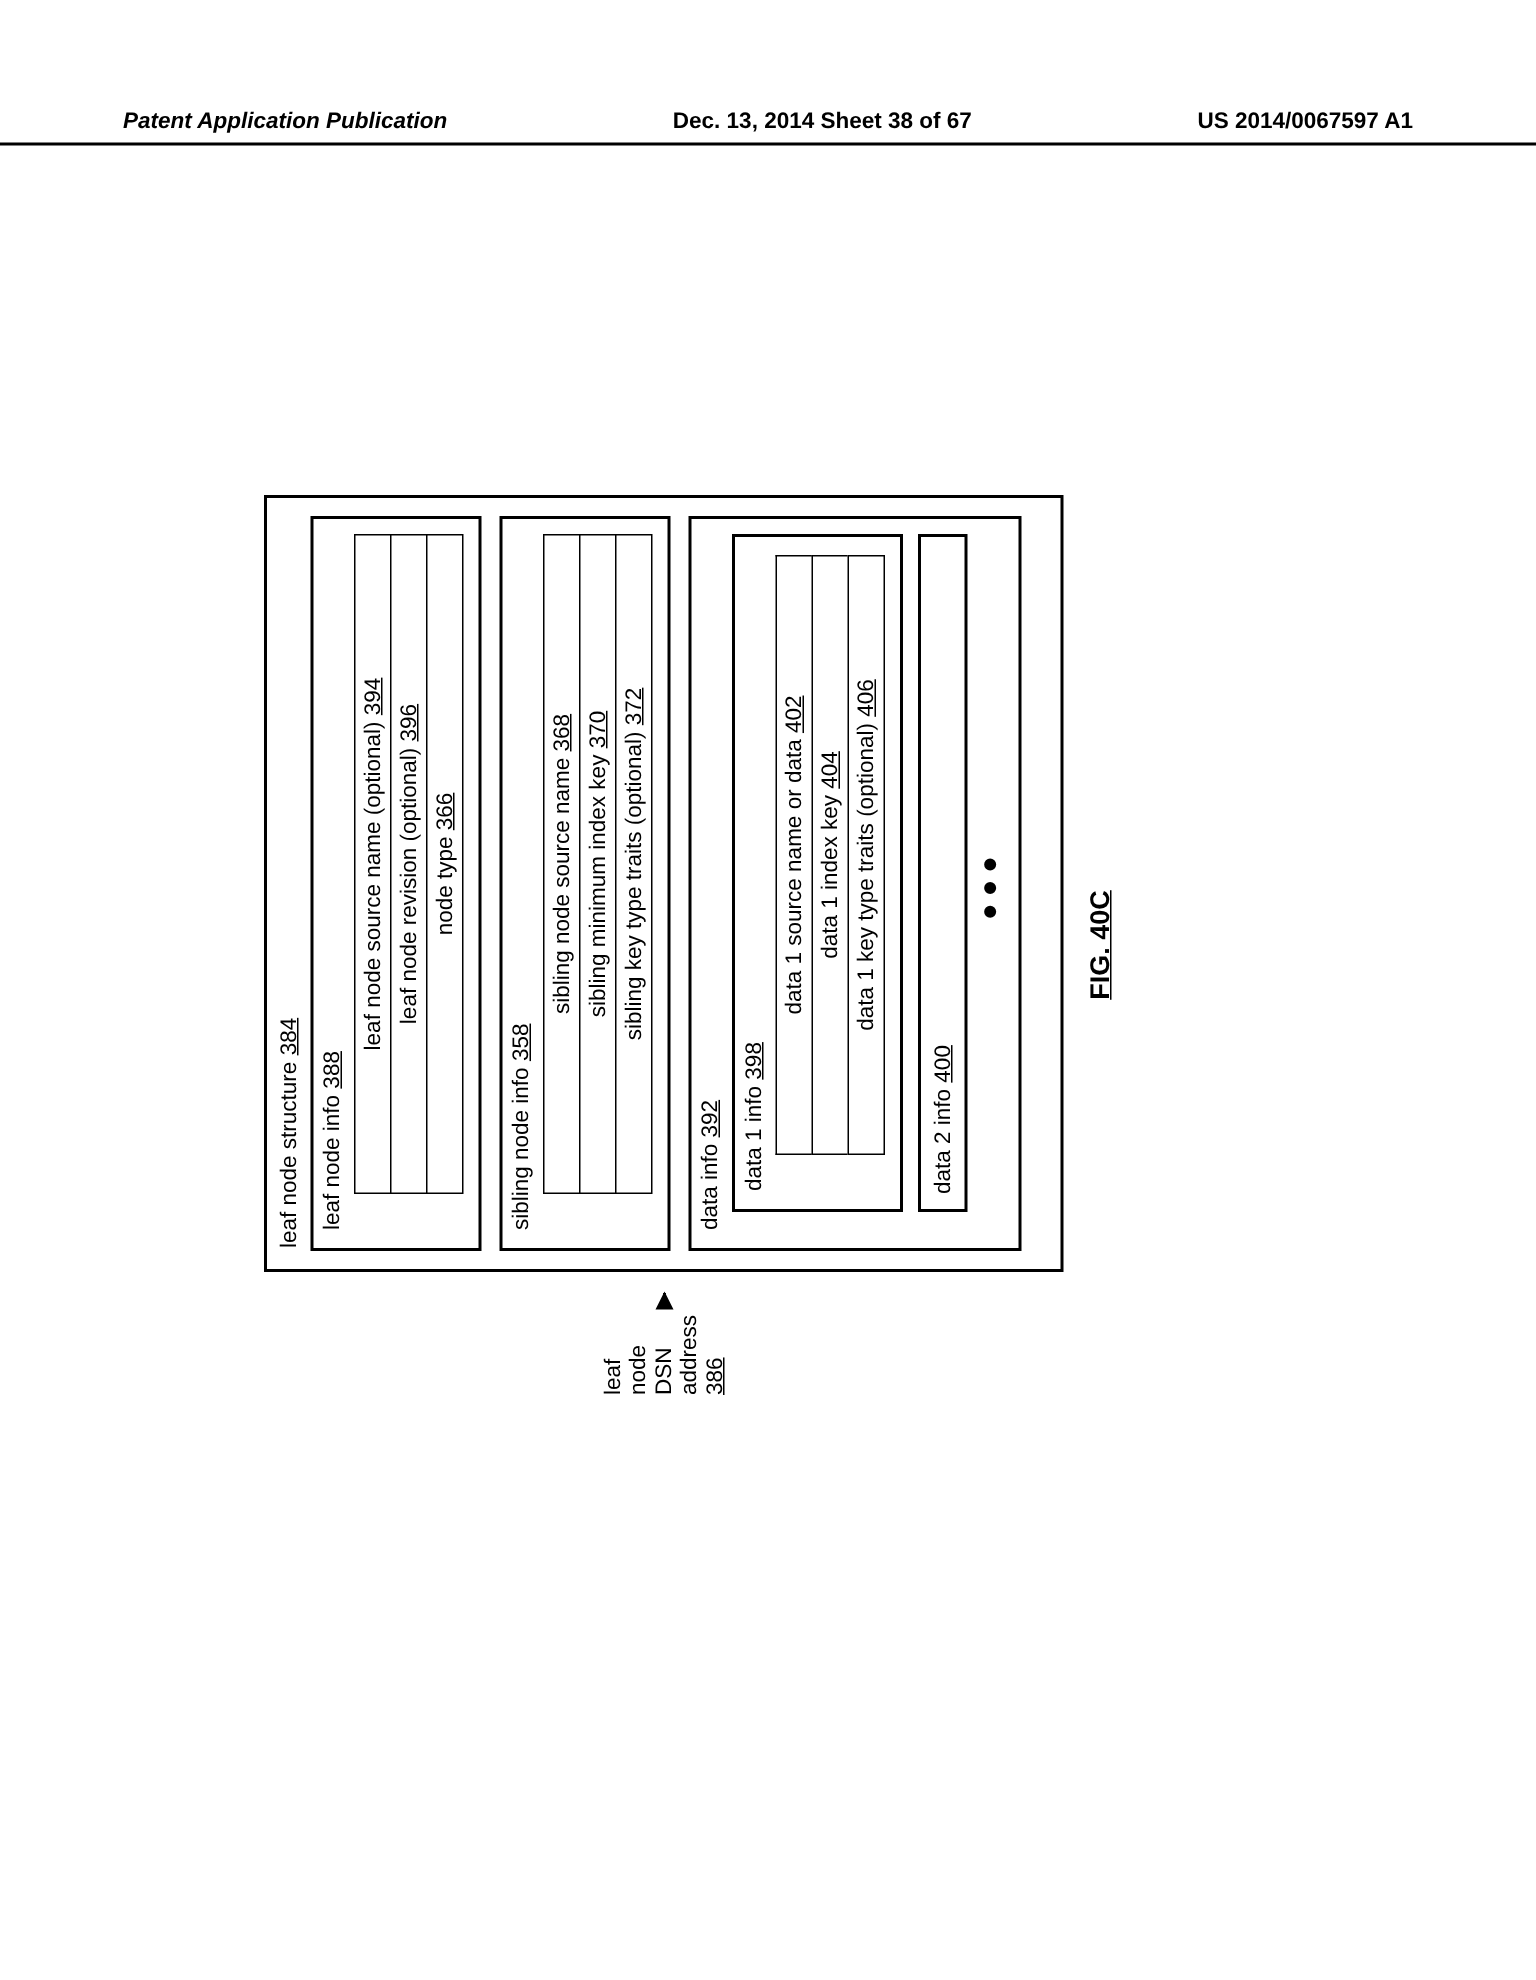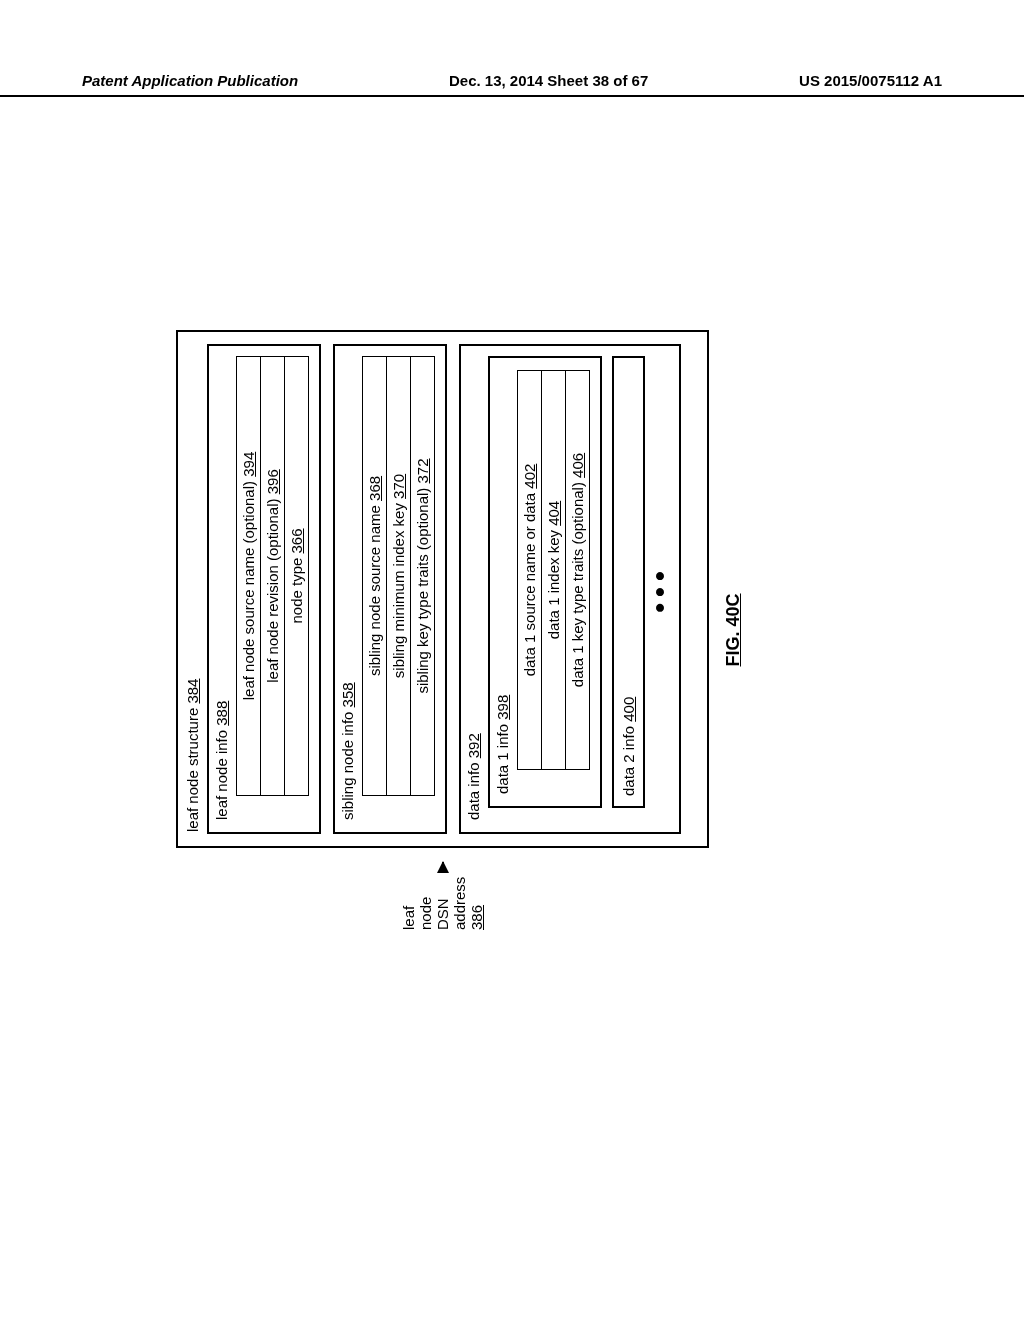--- a/index.html
+++ b/index.html
@@ -50,21 +50,21 @@
   
 </style>
 </head>
 <body>
 
 <div class="page">
 
   <div class="header">
     <span class="pubtype">Patent Application Publication</span>
     <span>Dec. 13, 2014  Sheet 38 of 67</span>
-    <span>US 2015/0075112 A1</span>
+    <span>US 2014/0067597 A1</span>
   </div>
 
   <div class="figure-area">
 
     <div class="row-top">
       <span>
         <span>leaf node DSN address</span>
         <span class="ref">386</span>
       </span>
       <span class="arrow"></span>

